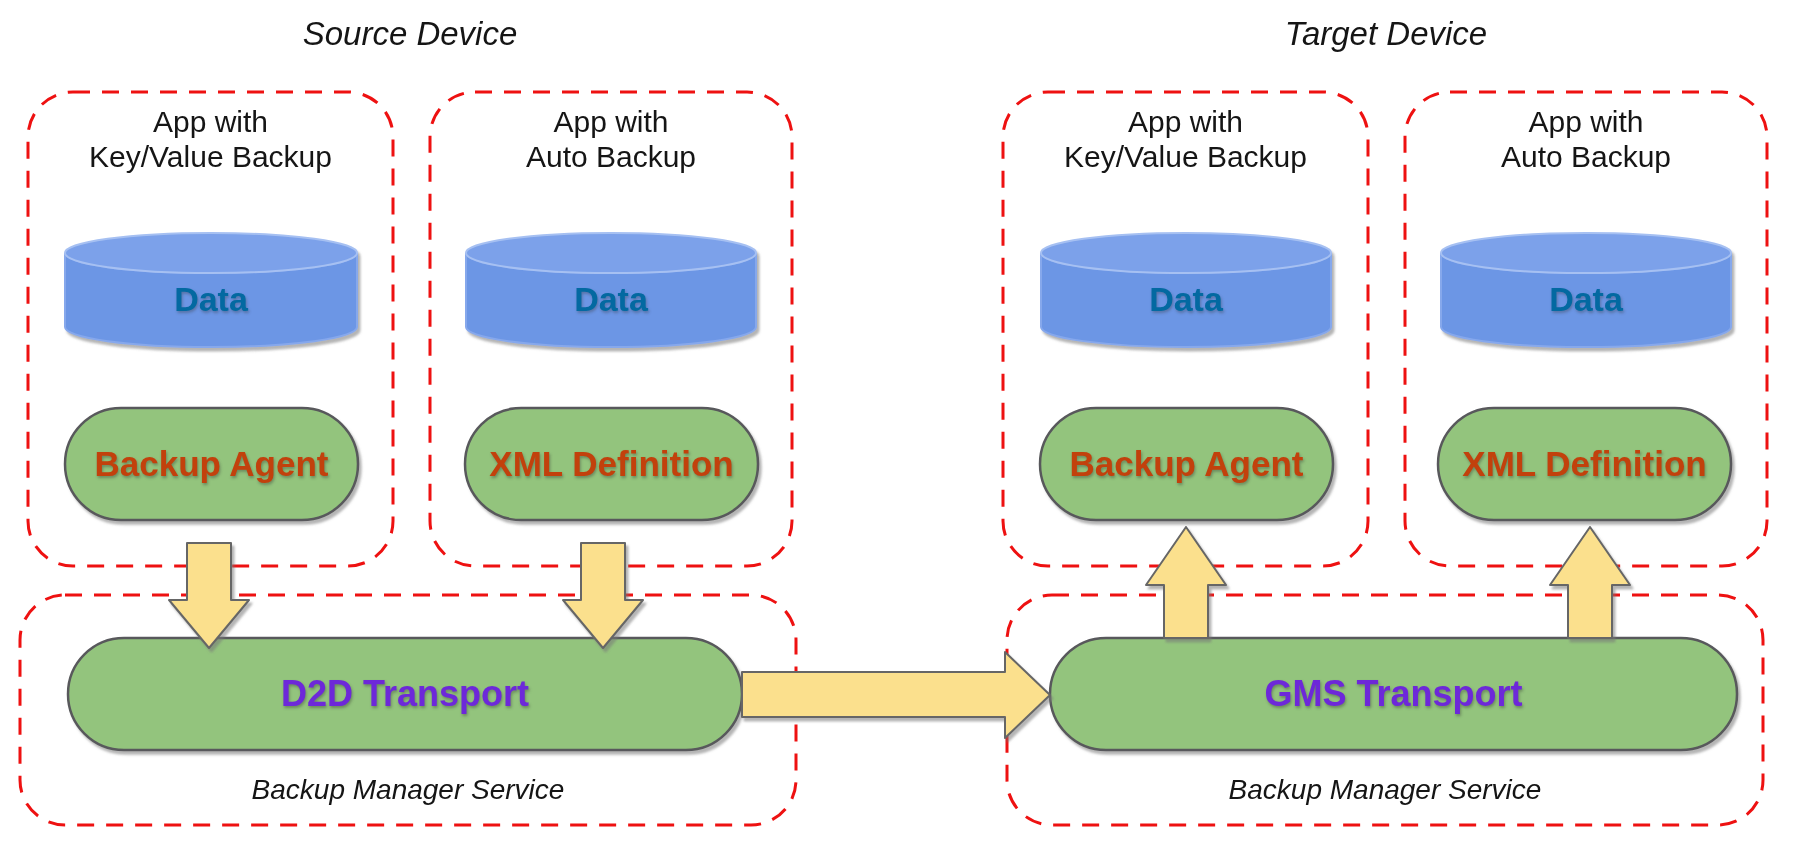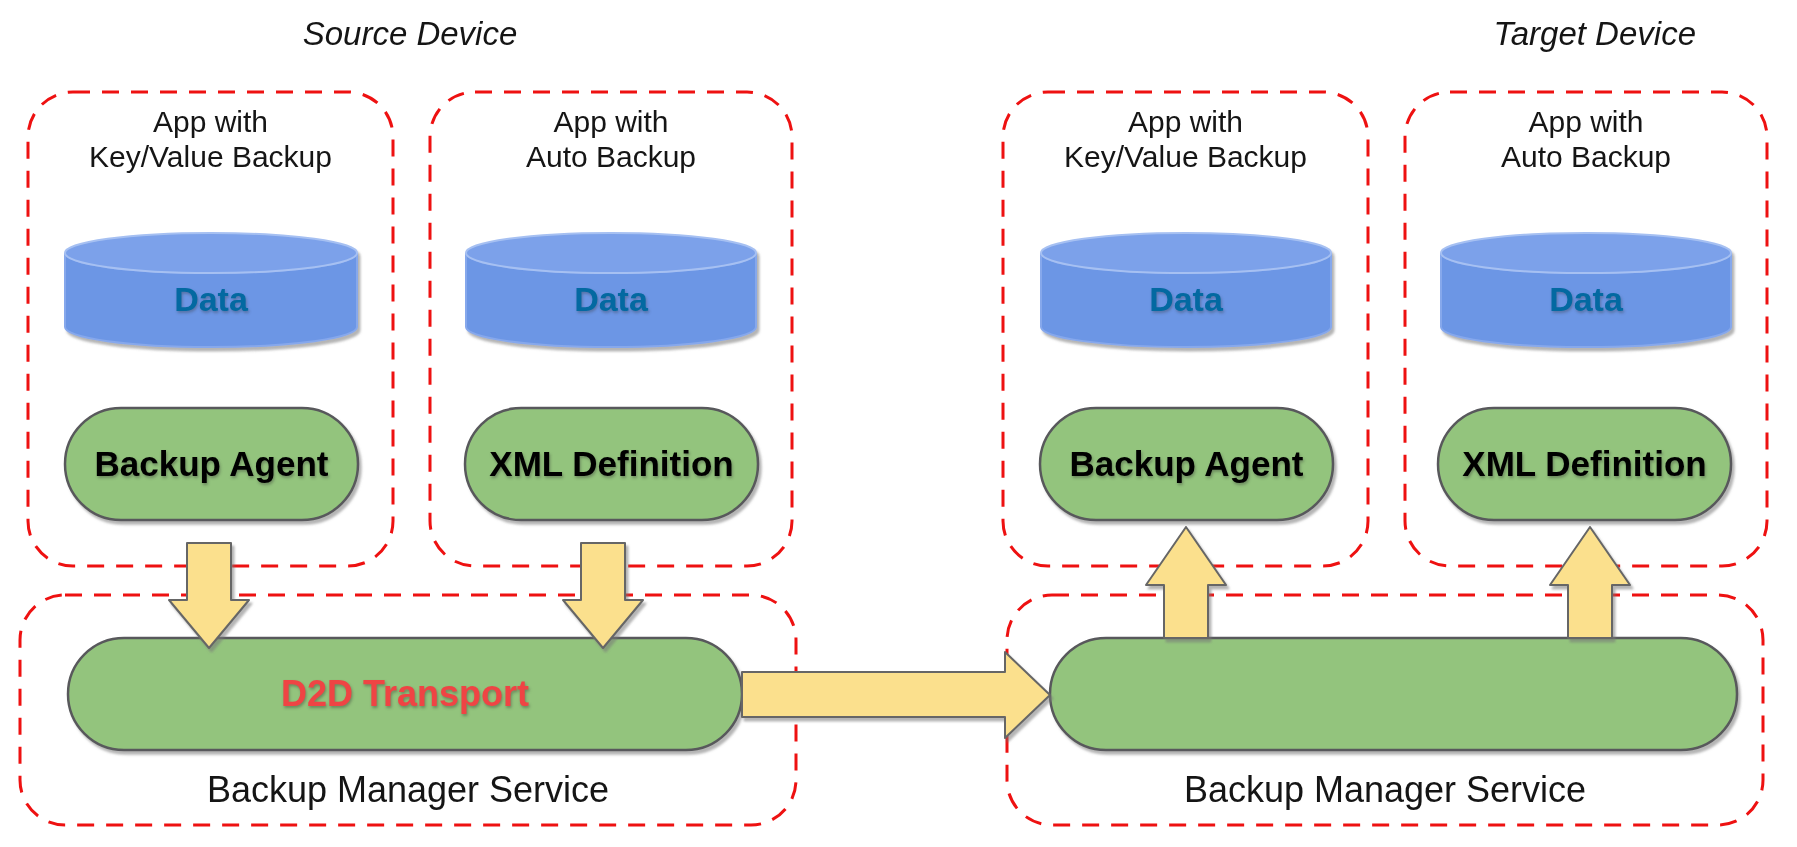--- a/index.html
+++ b/index.html
@@ -10,26 +10,26 @@
     font-family:"Liberation Sans", sans-serif;
     overflow:hidden;
   }
   .canvas svg{position:absolute;left:0;top:0;z-index:1;}
   .txt{position:absolute;z-index:2;text-align:center;color:#151515;}
   .device-title{font-style:italic;font-size:33px;line-height:36px;}
   .app-label{font-size:30px;line-height:35px;}
   .data-label{font-weight:bold;font-size:34px;color:#0369a1;
               text-shadow:1px 2px 3px rgba(50,50,50,.35);}
   .pill-label{display:flex;align-items:center;justify-content:center;
-              font-weight:bold;font-size:35px;color:#000000;
+              font-weight:bold;font-size:35px;color:#c2410c;
               text-shadow:1px 2px 3px rgba(50,50,50,.4);}
   .transport-label{display:flex;align-items:center;justify-content:center;
-              font-weight:bold;font-size:36px;color:#ef4444;
+              font-weight:bold;font-size:36px;color:#6d28d9;
               text-shadow:1px 2px 3px rgba(50,50,50,.4);}
-  .bms-label{font-size:36px;line-height:36px;}
+  .bms-label{font-style:italic;font-size:28px;line-height:36px;}
 </style>
 </head>
 <body>
 
 <div class="canvas">
 
   <svg width="1797" height="847" viewBox="0 0 1797 847">
     <defs>
       <filter id="ds" x="-20%" y="-20%" width="150%" height="150%">
         <feDropShadow dx="2.5" dy="3.5" stdDeviation="1" flood-color="#777777" flood-opacity="0.55"></feDropShadow>
@@ -69,21 +69,21 @@
     <rect x="1007" y="595" width="756" height="230" rx="45" fill="none" stroke="#ee1111" stroke-width="3" stroke-dasharray="17 12"></rect>
 
     <polygon points="187,543 231,543 231,600 249,600 209,648 169,600 187,600" fill="#fbe08d" stroke="#666666" stroke-width="2" stroke-linejoin="round" filter="url(#ds)"></polygon>
     <polygon points="581,543 625,543 625,600 643,600 603,648 563,600 581,600" fill="#fbe08d" stroke="#666666" stroke-width="2" stroke-linejoin="round" filter="url(#ds)"></polygon>
     <polygon points="742,672 1005,672 1005,652 1050,695 1005,738 1005,717 742,717" fill="#fbe08d" stroke="#666666" stroke-width="2" stroke-linejoin="round" filter="url(#ds)"></polygon>
     <polygon points="1164,638 1164,585 1146,585 1186,527 1226,585 1208,585 1208,638" fill="#fbe08d" stroke="#666666" stroke-width="2" stroke-linejoin="round" filter="url(#ds)"></polygon>
     <polygon points="1568,638 1568,585 1550,585 1590,527 1630,585 1612,585 1612,638" fill="#fbe08d" stroke="#666666" stroke-width="2" stroke-linejoin="round" filter="url(#ds)"></polygon>
   </svg>
 
   <div class="txt device-title" style="left:160px;top:16px;width:500px;">Source Device</div>
-  <div class="txt device-title" style="left:1196px;top:16px;width:500px;text-align:right;">Target Device</div>
+  <div class="txt device-title" style="left:1136px;top:16px;width:500px;">Target Device</div>
 
   <div class="txt app-label" style="left:28px;top:104px;width:365px;">
     <div>App with</div>
     <div>Key/Value Backup</div>
   </div>
   <div class="txt app-label" style="left:430px;top:104px;width:362px;">
     <div>App with</div>
     <div>Auto Backup</div>
   </div>
   <div class="txt app-label" style="left:1003px;top:104px;width:365px;">
@@ -99,17 +99,18 @@
   <div class="txt data-label" style="left:466px;top:280px;width:290px;">Data</div>
   <div class="txt data-label" style="left:1041px;top:280px;width:290px;">Data</div>
   <div class="txt data-label" style="left:1441px;top:280px;width:290px;">Data</div>
 
   <div class="txt pill-label" style="left:65px;top:408px;width:293px;height:112px;">Backup Agent</div>
   <div class="txt pill-label" style="left:465px;top:408px;width:293px;height:112px;">XML Definition</div>
   <div class="txt pill-label" style="left:1040px;top:408px;width:293px;height:112px;">Backup Agent</div>
   <div class="txt pill-label" style="left:1438px;top:408px;width:293px;height:112px;">XML Definition</div>
 
   <div class="txt transport-label" style="left:68px;top:638px;width:674px;height:112px;">D2D Transport</div>
+  <div class="txt transport-label" style="left:1050px;top:638px;width:687px;height:112px;">GMS Transport</div>
 
   <div class="txt bms-label" style="left:20px;top:772px;width:776px;">Backup Manager Service</div>
   <div class="txt bms-label" style="left:1007px;top:772px;width:756px;">Backup Manager Service</div>
 
 </div>
 
 </body></html>

